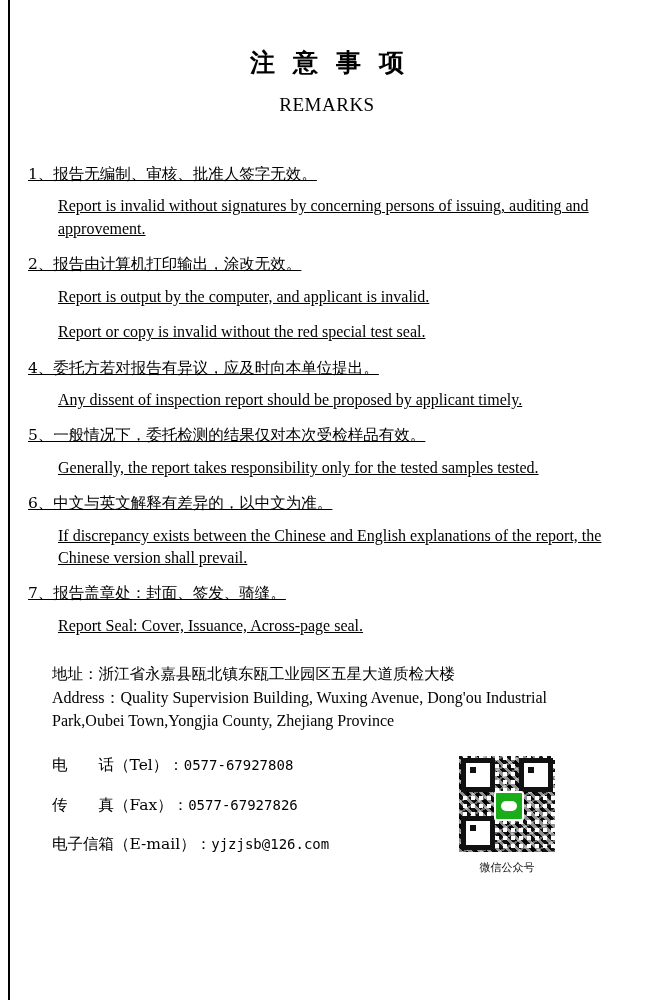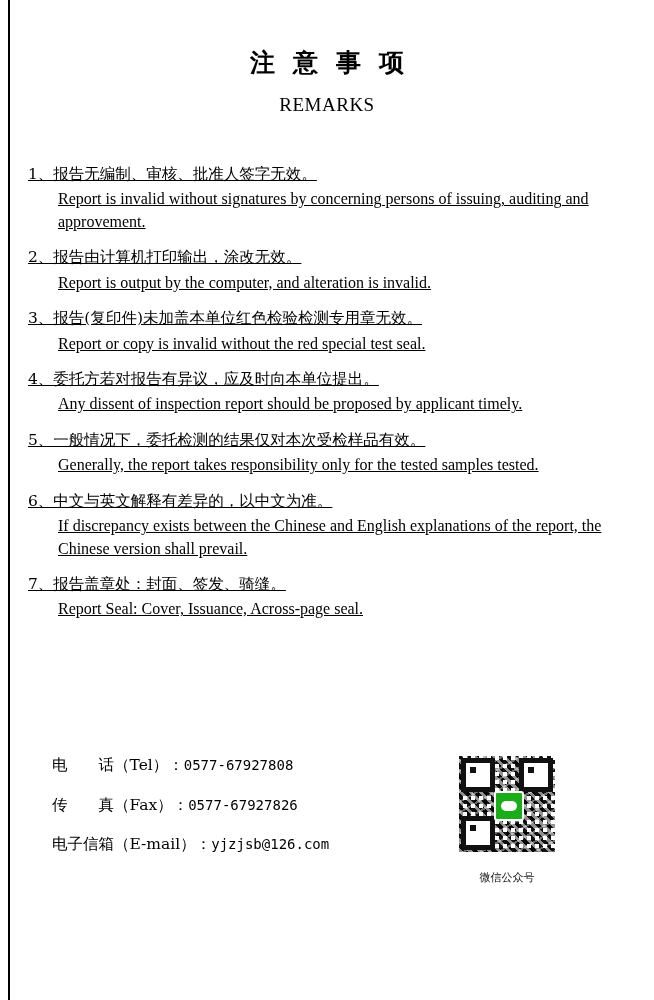--- a/index.html
+++ b/index.html
@@ -68,21 +68,21 @@
     font-family: "DejaVu Serif", serif;
     font-size: 15.5px;
     line-height: 1.45;
     white-space: nowrap;
   }
   .remark-en {
     font-family: "Liberation Serif", serif;
     font-size: 16px;
     line-height: 1.4;
     padding-left: 30px;
-    margin-top: 3px;
+    margin-top: 10px;
   }
   .contact {
     position: absolute;
     top: 663px;
     left: 52px;
     width: 560px;
   }
   .addr-cn {
     font-family: "DejaVu Serif", serif;
     font-size: 15.5px;
@@ -165,21 +165,21 @@
     content: "";
     position: absolute;
     left: 5px; top: 8px;
     width: 16px; height: 10px;
     background: #fff;
     border-radius: 6px;
   }
   .qr-caption {
     font-family: "DejaVu Serif", serif;
     font-size: 11px;
-    margin-top: 18px;
+    margin-top: 8px;
     color: #111;
   }
 </style>
 </head>
 <body>
 
 <div class="page">
 
   <div class="border-left"></div>
 
@@ -188,25 +188,24 @@
 
   <div class="remarks">
 
     <div class="remark-item">
       <div class="remark-cn">1、报告无编制、审核、批准人签字无效。</div>
       <div class="remark-en">Report is invalid without signatures by concerning persons of issuing, auditing and approvement.</div>
     </div>
 
     <div class="remark-item">
       <div class="remark-cn">2、报告由计算机打印输出，涂改无效。</div>
-      <div class="remark-en">Report is output by the computer, and alteration is invalid.</div>
-    </div>
-
-    <div class="remark-item">
-      <div class="remark-cn">3、报告(复印件)未加盖本单位红色检验检测专用章无效。</div>
+      <div class="remark-en">Report is output by the computer, and applicant is invalid.</div>
+    </div>
+
+    <div class="remark-item">
       <div class="remark-en">Report or copy is invalid without the red special test seal.</div>
     </div>
 
     <div class="remark-item">
       <div class="remark-cn">4、委托方若对报告有异议，应及时向本单位提出。</div>
       <div class="remark-en">Any dissent of inspection report should be proposed by applicant timely.</div>
     </div>
 
     <div class="remark-item">
       <div class="remark-cn">5、一般情况下，委托检测的结果仅对本次受检样品有效。</div>
@@ -218,20 +217,24 @@
       <div class="remark-en">If discrepancy exists between the Chinese and English explanations of the report, the Chinese version shall prevail.</div>
     </div>
 
     <div class="remark-item">
       <div class="remark-cn">7、报告盖章处：封面、签发、骑缝。</div>
       <div class="remark-en">Report Seal: Cover, Issuance, Across-page seal.</div>
     </div>
 
   </div>
 
+  <div class="contact">
+    <div class="addr-cn">地址：浙江省永嘉县瓯北镇东瓯工业园区五星大道质检大楼</div>
+    <div class="addr-en">Address：Quality Supervision Building, Wuxing Avenue, Dong'ou Industrial Park,Oubei Town,Yongjia County, Zhejiang Province</div>
+  </div>
 
   <div class="contact-rows">
     <div class="contact-row">
       <span>电　　话（Tel）：</span><span class="mono">0577-67927808</span>
     </div>
     <div class="contact-row">
       <span>传　　真（Fax）：</span><span class="mono">0577-67927826</span>
     </div>
     <div class="contact-row">
       <span>电子信箱（E-mail）：</span><span class="mono">yjzjsb@126.com</span>

